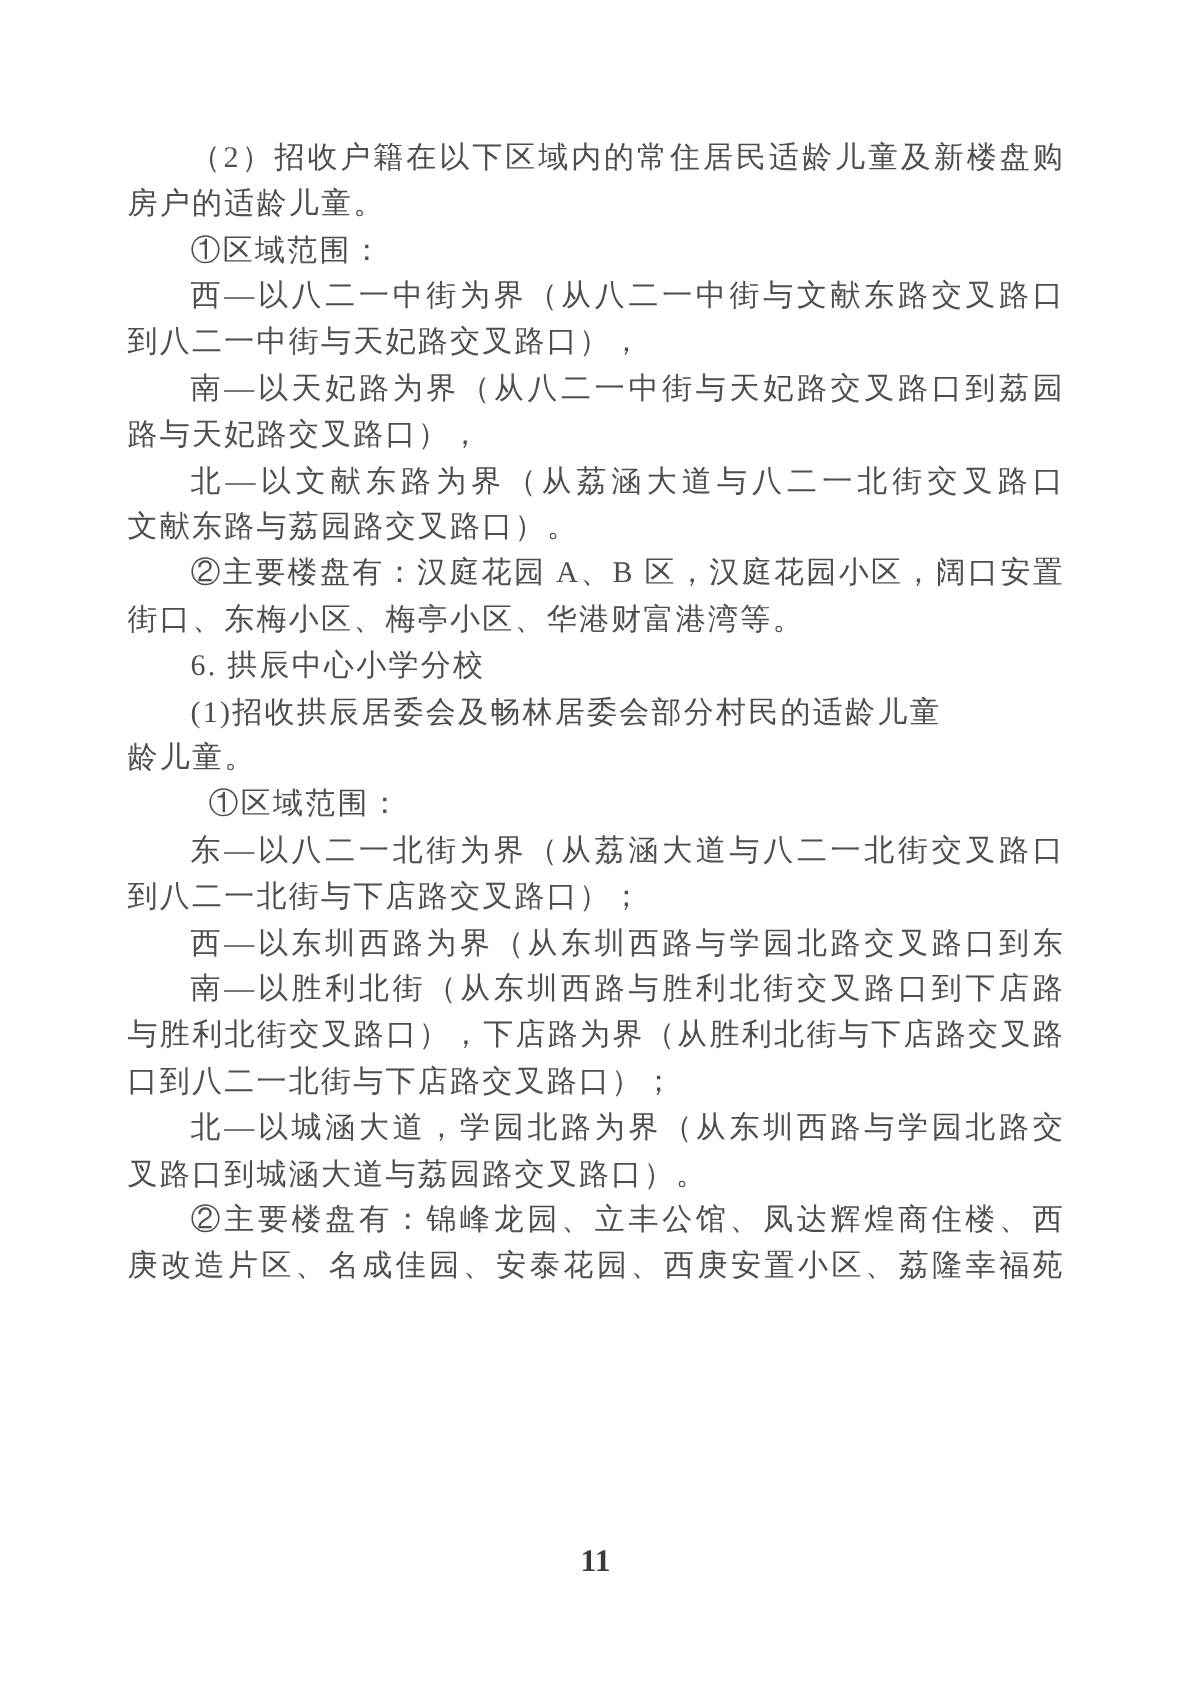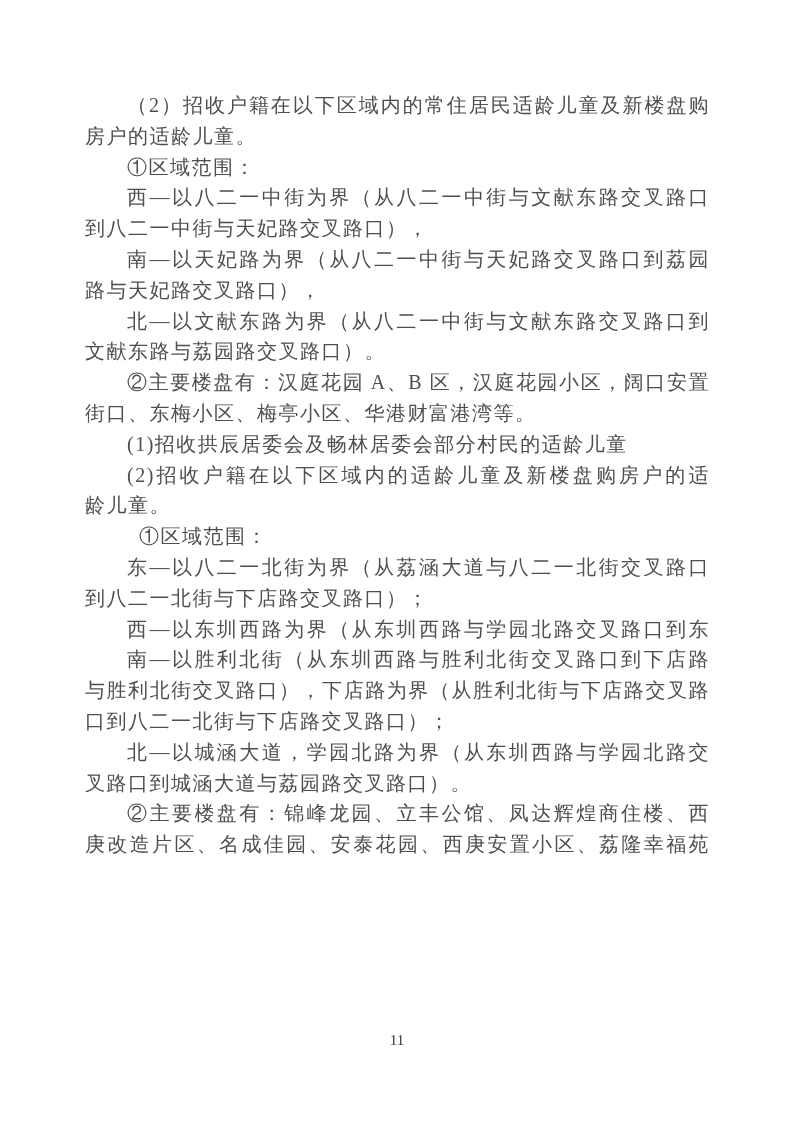--- a/index.html
+++ b/index.html
@@ -41,44 +41,45 @@
   
   .line.i0 { text-indent: 0; }
   .line.i1 { text-indent: 42px; }
   .line.i2 { text-indent: 54px; }
   .page-number {
     position: absolute;
     top: 1030px;
     left: 0;
     width: 100%;
     text-align: center;
-    font-size: 15px;
+    font-size: 21px;
     line-height: 20px;
     color: #3a3a3a;
     letter-spacing: 0;
+    font-weight: bold;
   }
 </style>
 </head>
 <body>
 
 <div class="page">
   <div class="doc-body">
       <div class="line i1 fill">（2）招收户籍在以下区域内的常住居民适龄儿童及新楼盘购</div>
       <div class="line i0">房户的适龄儿童。</div>
       <div class="line i1">①区域范围：</div>
       <div class="line i1 fill">西—以八二一中街为界（从八二一中街与文献东路交叉路口</div>
       <div class="line i0">到八二一中街与天妃路交叉路口），</div>
       <div class="line i1 fill">南—以天妃路为界（从八二一中街与天妃路交叉路口到荔园</div>
       <div class="line i0">路与天妃路交叉路口），</div>
-      <div class="line i1 fill">北—以文献东路为界（从八二一中街与文献东路交叉路口到</div>
+      <div class="line i1 fill">北—以文献东路为界（从荔涵大道与八二一北街交叉路口</div>
       <div class="line i0">文献东路与荔园路交叉路口）。</div>
       <div class="line i1 fill">②主要楼盘有：汉庭花园 A、B 区，汉庭花园小区，阔口安置</div>
       <div class="line i0">街口、东梅小区、梅亭小区、华港财富港湾等。</div>
+      <div class="line i1">6. 拱辰中心小学分校</div>
       <div class="line i1">(1)招收拱辰居委会及畅林居委会部分村民的适龄儿童</div>
-      <div class="line i1 fill">(2)招收户籍在以下区域内的适龄儿童及新楼盘购房户的适</div>
       <div class="line i0">龄儿童。</div>
       <div class="line i2">①区域范围：</div>
       <div class="line i1 fill">东—以八二一北街为界（从荔涵大道与八二一北街交叉路口</div>
       <div class="line i0">到八二一北街与下店路交叉路口）；</div>
       <div class="line i1 fill">西—以东圳西路为界（从东圳西路与学园北路交叉路口到东</div>
       <div class="line i1 fill">南—以胜利北街（从东圳西路与胜利北街交叉路口到下店路</div>
       <div class="line i0 fill">与胜利北街交叉路口），下店路为界（从胜利北街与下店路交叉路</div>
       <div class="line i0">口到八二一北街与下店路交叉路口）；</div>
       <div class="line i1 fill">北—以城涵大道，学园北路为界（从东圳西路与学园北路交</div>
       <div class="line i0">叉路口到城涵大道与荔园路交叉路口）。</div>

